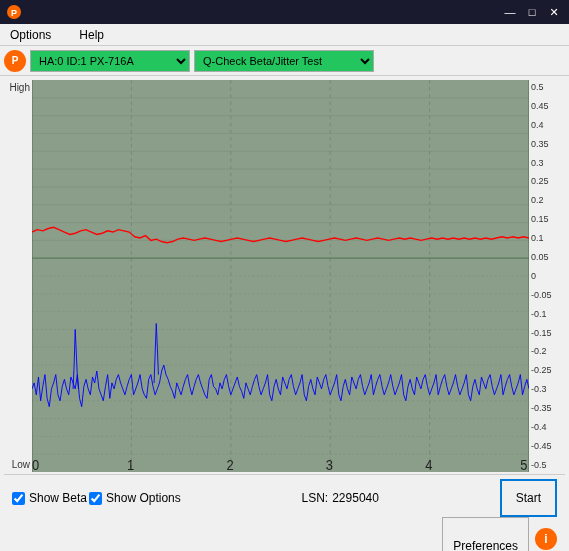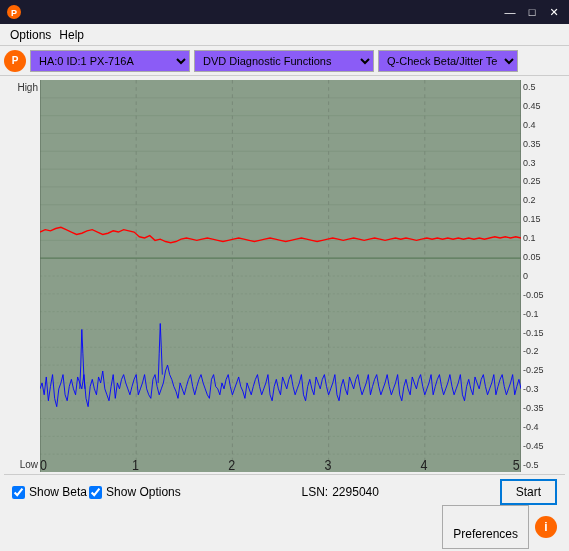--- a/index.html
+++ b/index.html
@@ -45,21 +45,21 @@
       width: 18px;
       height: 18px;
       display: flex;
       align-items: center;
       justify-content: center;
     }
     .menu-bar {
       background: #f0f0f0;
       padding: 2px 6px;
       display: flex;
-      gap: 0;
+      gap: 20px;
       border-bottom: 1px solid #ccc;
       height: 22px;
       align-items: center;
     }
     .menu-item {
       cursor: pointer;
       font-size: 12px;
       padding: 1px 4px;
     }
     .toolbar {
@@ -80,37 +80,37 @@
       align-items: center;
       justify-content: center;
       color: white;
       font-size: 10px;
       font-weight: bold;
     }
     .toolbar select {
       font-size: 11px;
       height: 22px;
       border: 1px solid #aaa;
-      background: #8b5cf6;
+      background: #22c55e;
       padding: 0 4px;
     }
     .toolbar select:first-of-type { width: 160px; }
     .toolbar select:nth-of-type(2) { width: 180px; }
     .toolbar select:nth-of-type(3) { width: 140px; }
     .main-content {
       background: #f0f0f0;
       padding: 2px 4px;
       display: flex;
       flex-direction: column;
       height: calc(551px - 76px);
     }
     .chart-area {
       position: relative;
       flex: 1;
-      margin: 2px 8px;
+      margin: 2px 0;
     }
     .chart-container {
       position: absolute;
       top: 0; left: 0; right: 0; bottom: 0;
       display: flex;
     }
     .y-label-left {
       display: flex;
       flex-direction: column;
       justify-content: space-between;
@@ -185,21 +185,21 @@
       display: flex;
       align-items: center;
       gap: 6px;
     }
     .start-btn {
       background: #f0f0f0;
       border: 2px solid #0078d7;
       padding: 3px 14px;
       font-size: 12px;
       cursor: pointer;
-      height: 26px;
+      height: 38px;
     }
     .pref-btn {
       background: #f0f0f0;
       border: 1px solid #aaa;
       padding: 21px 10px;
       font-size: 12px;
       cursor: pointer;
       height: 26px;
     }
     .info-btn {
@@ -240,23 +240,20 @@
 
 <div class="menu-bar">
   <span class="menu-item">Options</span>
   <span class="menu-item">Help</span>
 </div>
 
 <div class="toolbar">
   <div class="toolbar-icon">P</div>
   <select>
     <option>HA:0 ID:1  PX-716A</option>
-  </select>
-  <select>
-    <option>DVD Diagnostic Functions</option>
   </select>
   <select>
     <option>Q-Check Beta/Jitter Test</option>
   </select>
 </div>
 
 <div class="main-content">
   <div class="chart-area">
     <div class="chart-container">
 

